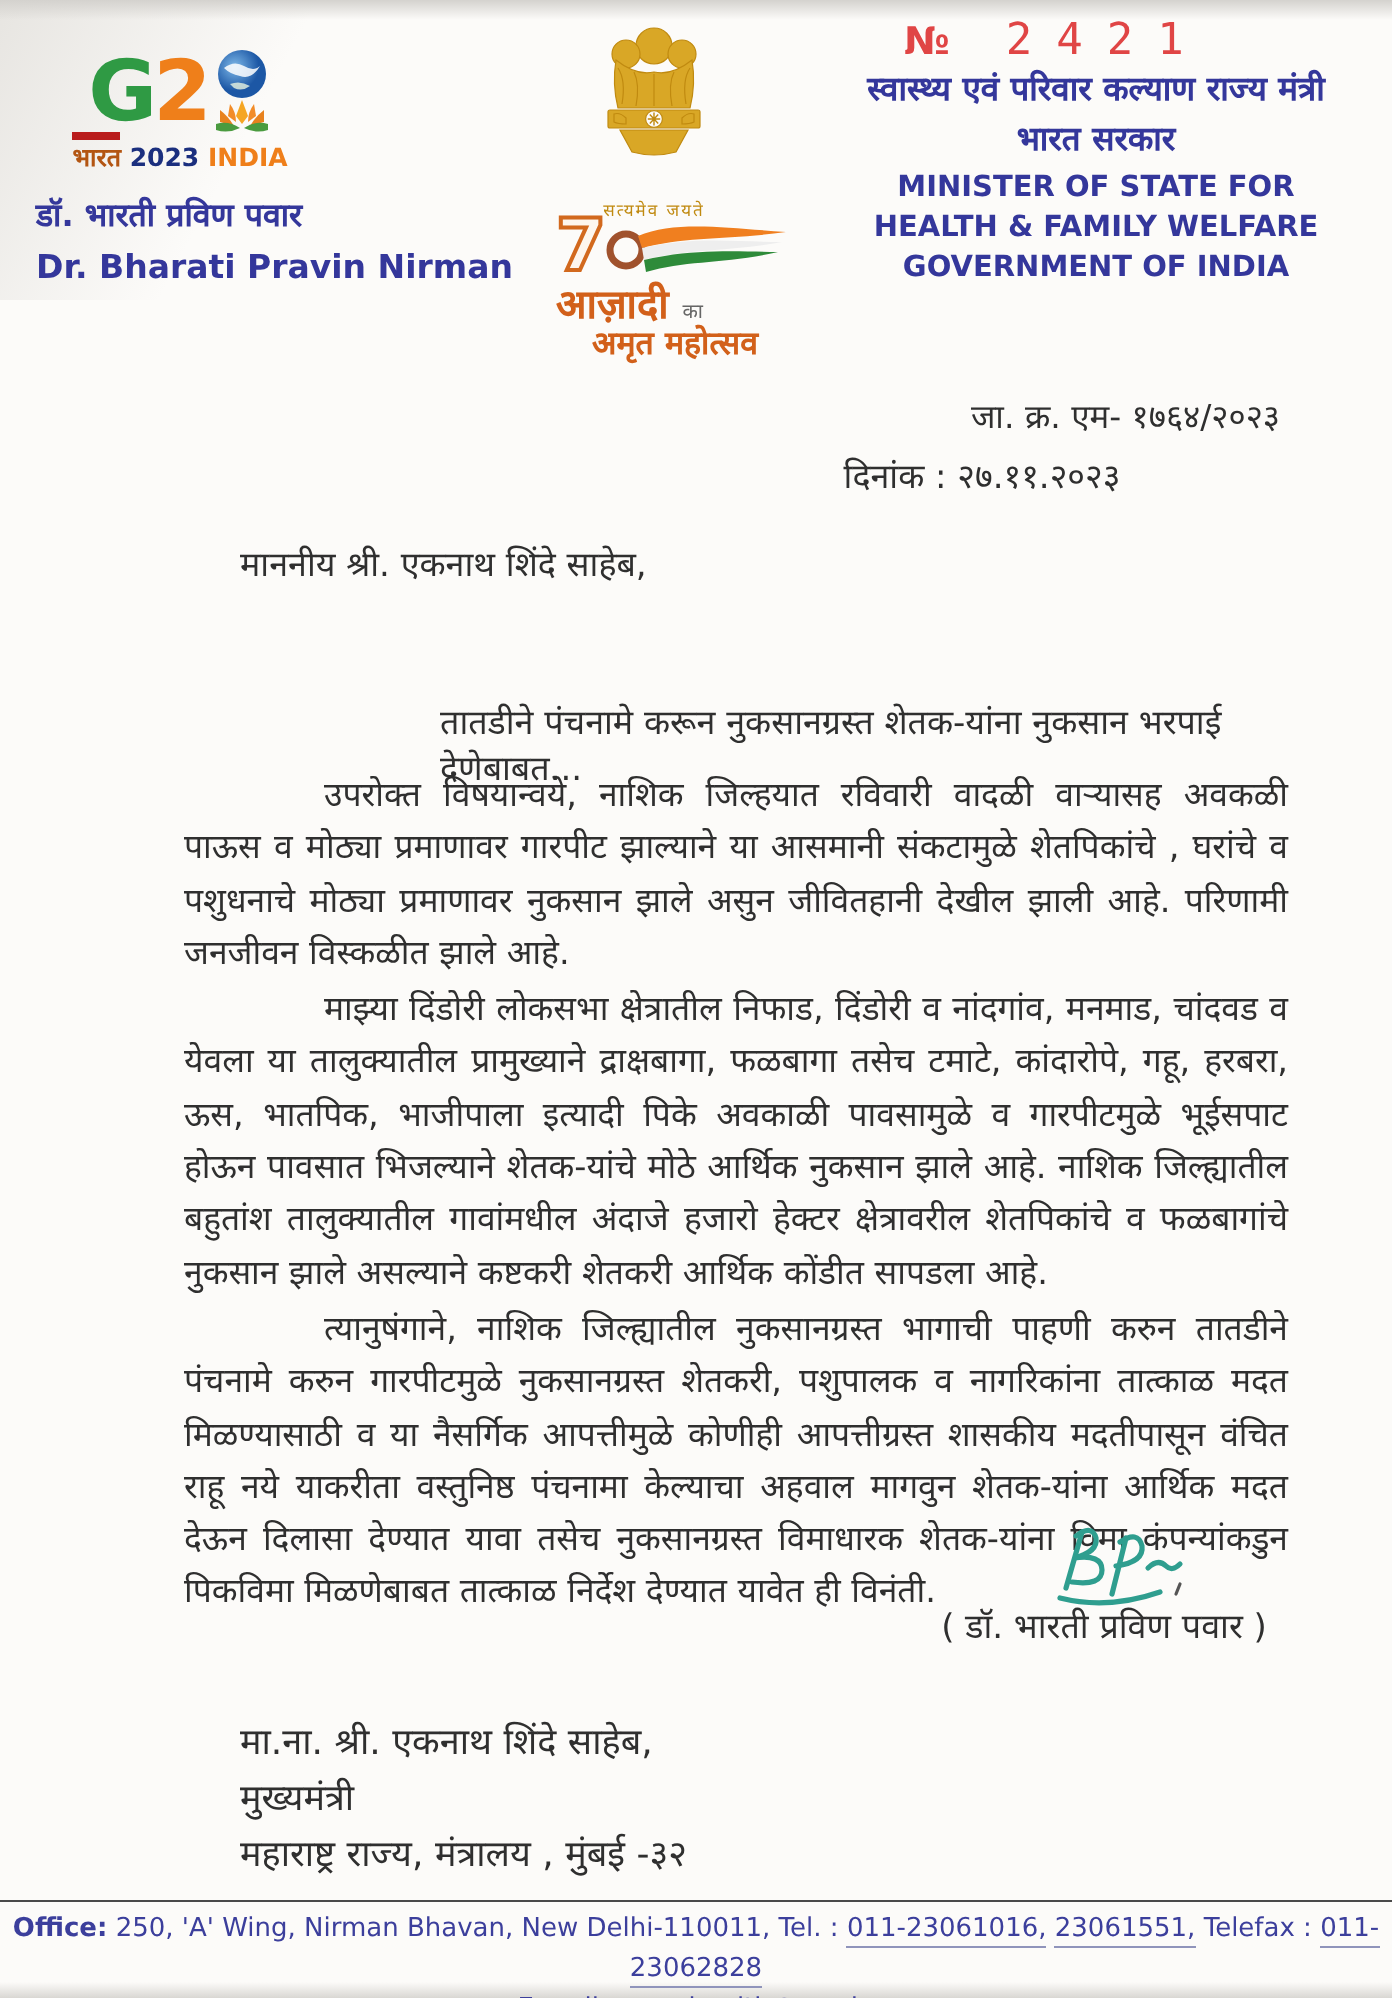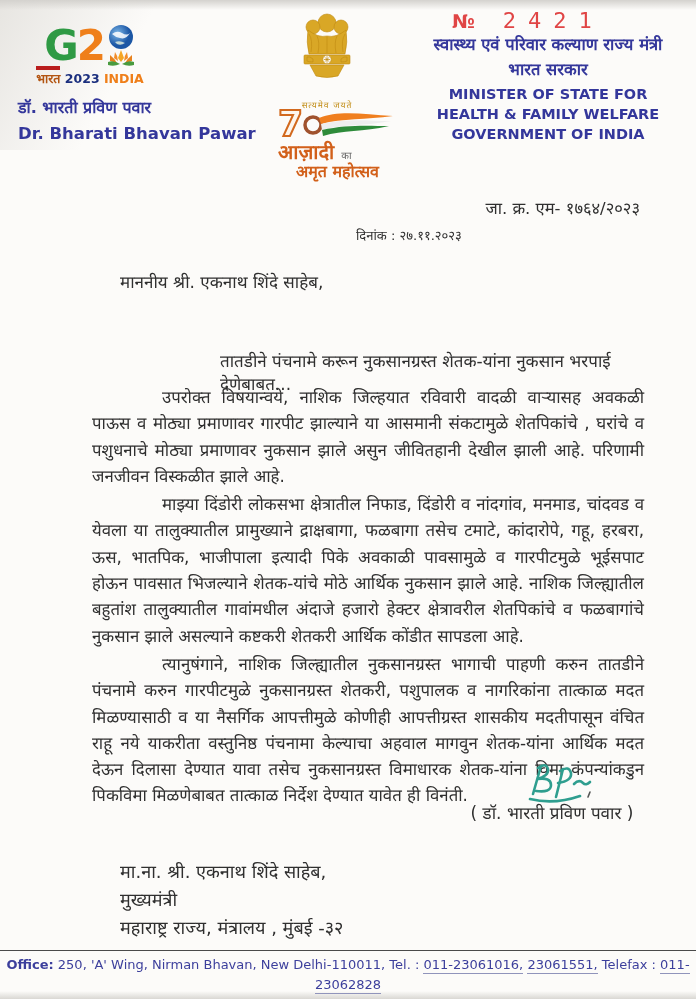--- a/index.html
+++ b/index.html
@@ -49,21 +49,21 @@
   .stamp{left:452px;top:8px;width:200px;display:flex;align-items:baseline;color:#e04545;}
   .stamp-no{font-size:19px;font-weight:bold;margin-right:28px;}
   .stamp-num{font-size:22px;font-weight:normal;letter-spacing:12px;font-family:"DejaVu Sans Mono",monospace;}
 
   .office-hi1{left:418px;top:32px;width:260px;text-align:center;font-size:16.5px;font-weight:bold;color:#34379b;}
   .office-hi2{left:418px;top:57px;width:260px;text-align:center;font-size:16.5px;font-weight:bold;color:#34379b;}
   .office-en{left:418px;top:84px;width:260px;text-align:center;font-size:14.5px;font-weight:bold;color:#34379b;line-height:1.38;}
 
   
   .ref-no{left:356px;top:196px;width:284px;text-align:right;font-size:16.5px;}
-  .ref-date{left:356px;top:226px;width:284px;text-align:left;font-size:13px;padding-right:14px;box-sizing:border-box;}
+  .ref-date{left:356px;top:226px;width:284px;text-align:center;font-size:17px;padding-right:14px;box-sizing:border-box;}
 
   
   .salutation{left:120px;top:270px;width:420px;font-size:17px;}
   .subject1{left:196px;top:314px;width:470px;font-size:17px;font-weight:500;}
   .subject2{left:220px;top:349px;width:450px;font-size:17px;font-weight:500;}
 
   .body-text{left:92px;top:384px;width:552px;font-size:16.8px;line-height:26.3px;text-align:justify;}
   .body-text p{margin:0 0 2px 0;text-indent:70px;}
 
   .sig-svg{left:522px;top:760px;}
@@ -112,21 +112,21 @@
       </span>
     </div>
     <div class="g20-bharat">
       <span class="bh">भारत</span>
       <span class="yr">2023</span>
       <span class="in">INDIA</span>
     </div>
   </div>
 
   <div class="abs name-hi">डॉ. भारती प्रविण पवार</div>
-  <div class="abs name-en">Dr. Bharati Bhavan Pawar</div>
+  <div class="abs name-en">Dr. Bharati Pravin Nirman</div>
 
   <div class="abs emblem-wrap">
     <svg width="62" height="82" viewBox="0 0 62 82">
       <g fill="#d9a726" stroke="#c08a10" stroke-width="0.6">
         <circle cx="31" cy="11" r="9"></circle>
         <circle cx="17" cy="15" r="7"></circle>
         <circle cx="45" cy="15" r="7"></circle>
         <path d="M12 18 Q10 30 13 42 L49 42 Q52 30 50 18 Q40 26 31 24 Q22 26 12 18Z"></path>
         <path d="M13 22 Q17 28 15 40 M21 24 Q24 30 22 41 M31 25 Q31 32 31 41 M41 24 Q38 30 40 41 M49 22 Q45 28 47 40" fill="none"></path>
         <rect x="8" y="43" width="46" height="9" rx="1"></rect>

